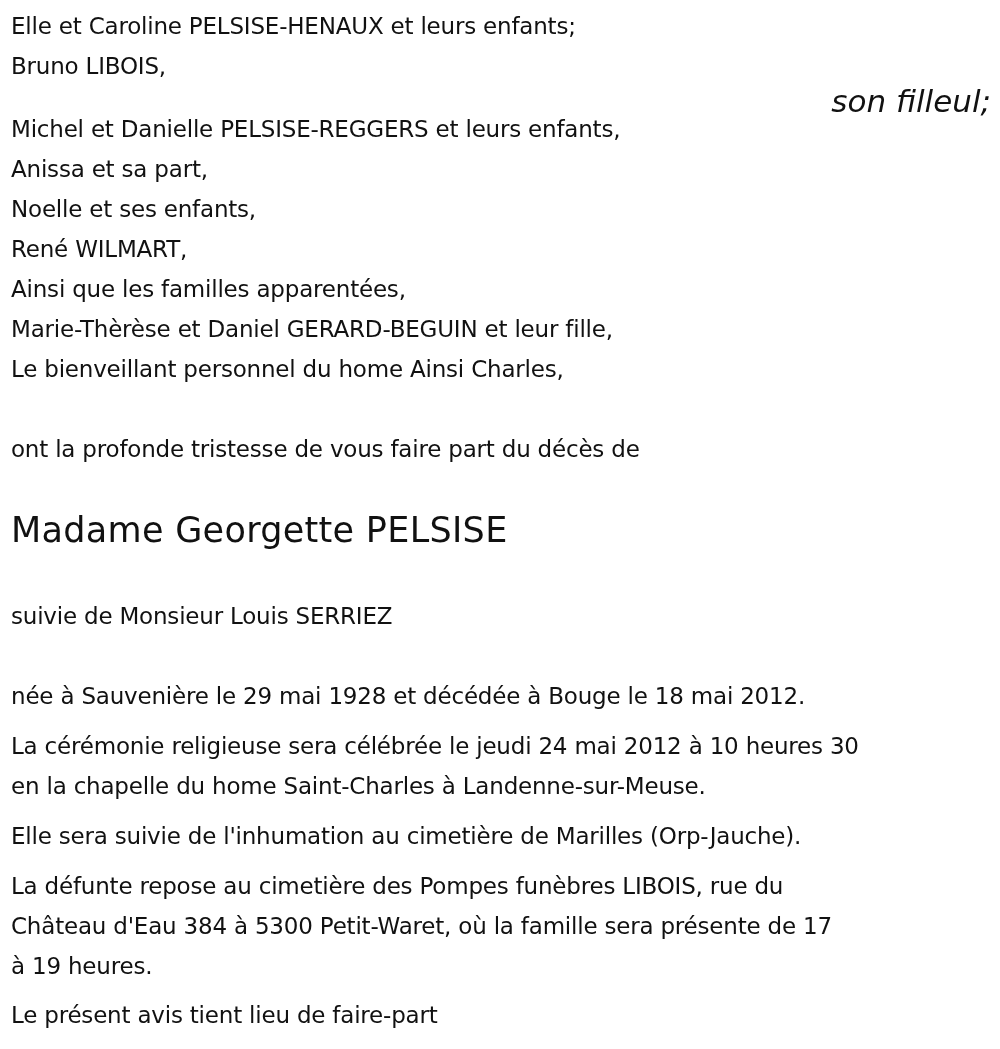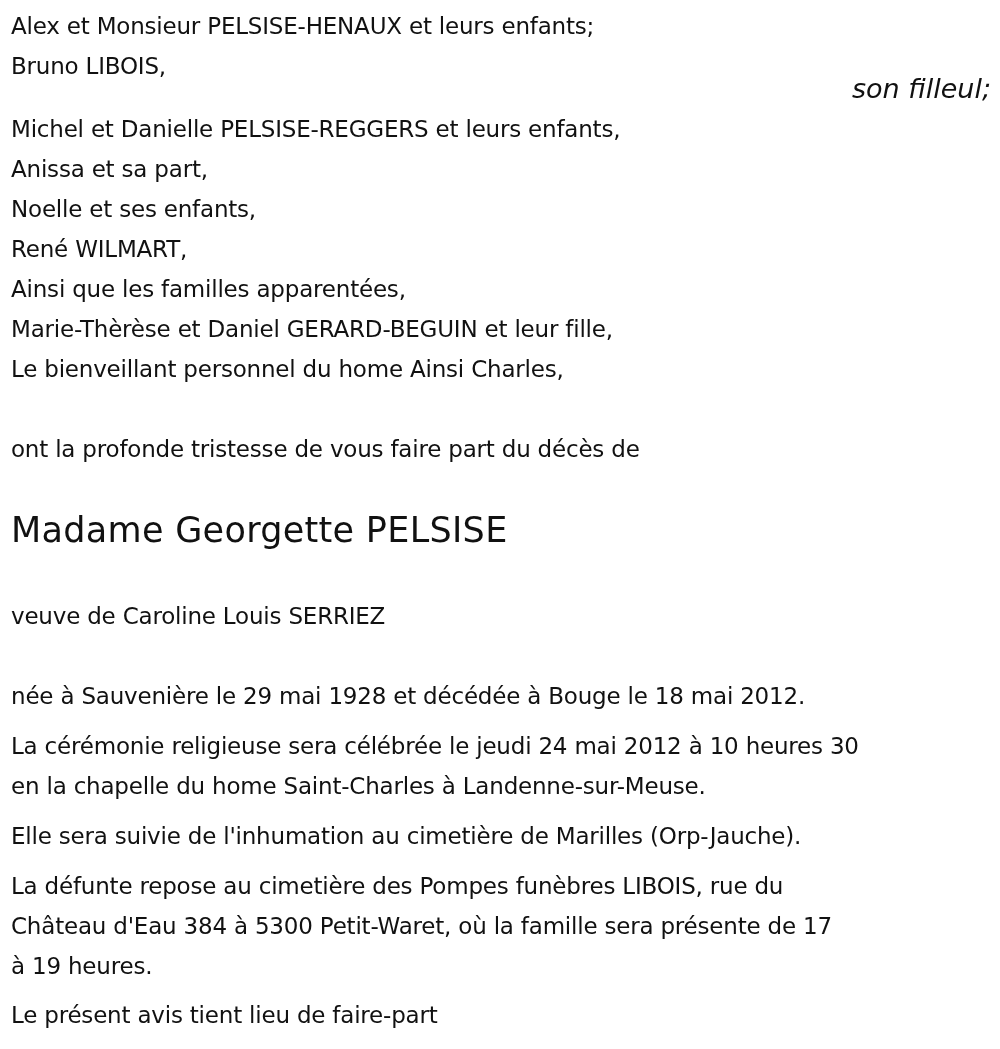--- a/index.html
+++ b/index.html
@@ -10,49 +10,49 @@
     position: relative;
   }
   .doc { position: absolute; left: 11px; top: 0; width: 980px; }
   .line {
     position: absolute; left: 0; white-space: nowrap;
     font-size: 23px; line-height: 30px;
     letter-spacing: -0.2px;
   }
   .right {
     position: absolute; right: 0; white-space: nowrap;
-    font-size: 27px; line-height: 30px; font-style: italic;
+    font-size: 31px; line-height: 30px; font-style: italic; margin-top: 12px;
   }
   .title {
     position: absolute; left: 0; white-space: nowrap;
     font-size: 35px; line-height: 44px; font-weight: normal;
     letter-spacing: 0.3px;
   }
 </style>
 </head>
 <body>
 
 <div class="doc">
-  <div class="line" style="top:11px">Alex et Monsieur PELSISE-HENAUX et leurs enfants;</div>
+  <div class="line" style="top:11px">Elle et Caroline PELSISE-HENAUX et leurs enfants;</div>
   <div class="line" style="top:51px">Bruno LIBOIS,</div>
   <div class="right" style="top:74px">son filleul;</div>
 
   <div class="line" style="top:114px">Michel et Danielle PELSISE-REGGERS et leurs enfants,</div>
   <div class="line" style="top:154px">Anissa et sa part,</div>
   <div class="line" style="top:194px">Noelle et ses enfants,</div>
   <div class="line" style="top:234px">René WILMART,</div>
   <div class="line" style="top:274px">Ainsi que les familles apparentées,</div>
   <div class="line" style="top:314px">Marie-Thèrèse et Daniel GERARD-BEGUIN et leur fille,</div>
   <div class="line" style="top:354px">Le bienveillant personnel du home Ainsi Charles,</div>
 
   <div class="line" style="top:434px">ont la profonde tristesse de vous faire part du décès de</div>
 
   <div class="title" style="top:508px">Madame Georgette PELSISE</div>
 
-  <div class="line" style="top:601px">veuve de Caroline Louis SERRIEZ</div>
+  <div class="line" style="top:601px">suivie de Monsieur Louis SERRIEZ</div>
 
   <div class="line" style="top:681px">née à Sauvenière le 29 mai 1928 et décédée à Bouge le 18 mai 2012.</div>
 
   <div class="line" style="top:731px">La cérémonie religieuse sera célébrée le jeudi 24 mai 2012 à 10 heures 30</div>
   <div class="line" style="top:771px">en la chapelle du home Saint-Charles à Landenne-sur-Meuse.</div>
 
   <div class="line" style="top:821px">Elle sera suivie de l'inhumation au cimetière de Marilles (Orp-Jauche).</div>
 
   <div class="line" style="top:871px">La défunte repose au cimetière des Pompes funèbres LIBOIS, rue du</div>
   <div class="line" style="top:911px">Château d'Eau 384 à 5300 Petit-Waret, où la famille sera présente de 17</div>

